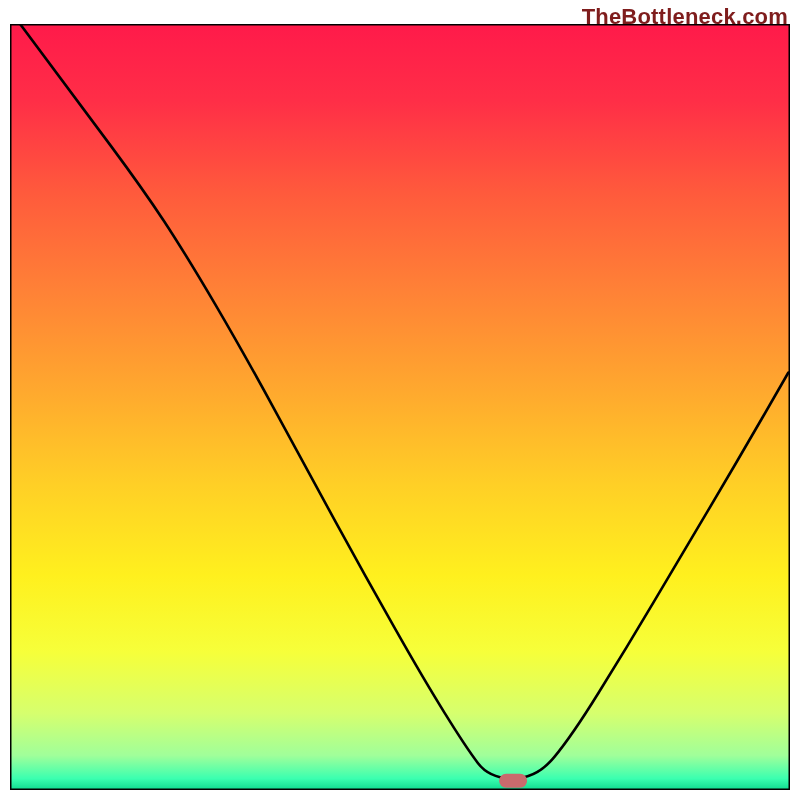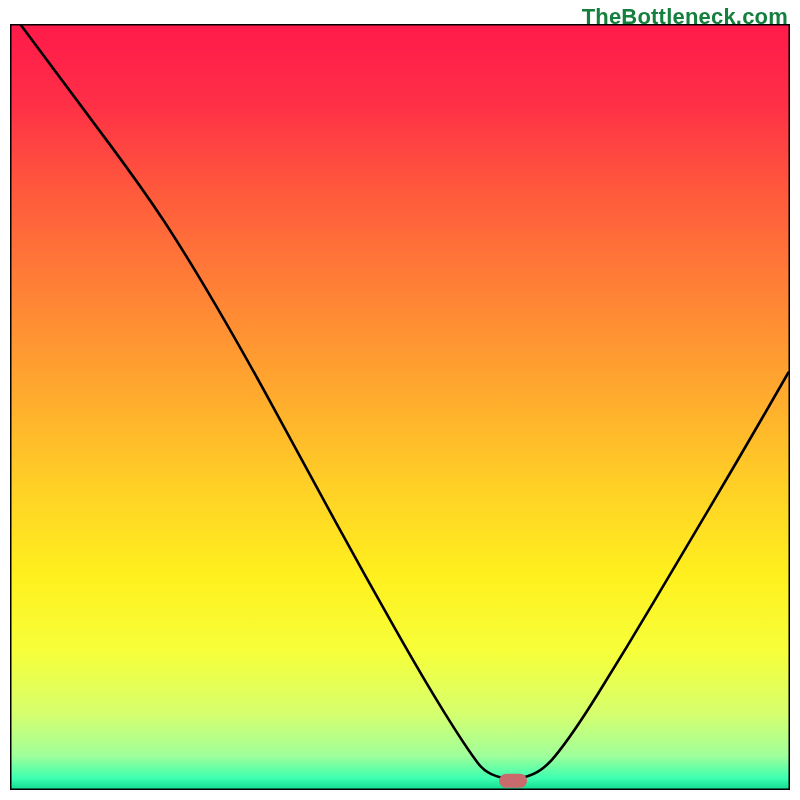--- a/index.html
+++ b/index.html
@@ -14,21 +14,21 @@
     position: relative;
     width: 800px;
     height: 800px;
   }
   .watermark {
     position: absolute;
     top: 4px;
     right: 12px;
     font-size: 22px;
     font-weight: bold;
-    color: #15803d;
+    color: #7f1d1d;
     letter-spacing: 0.2px;
   }
   .plot-area {
     position: absolute;
     left: 10px;
     top: 24px;
     width: 780px;
     height: 766px;
     box-sizing: border-box;
     overflow: hidden;

